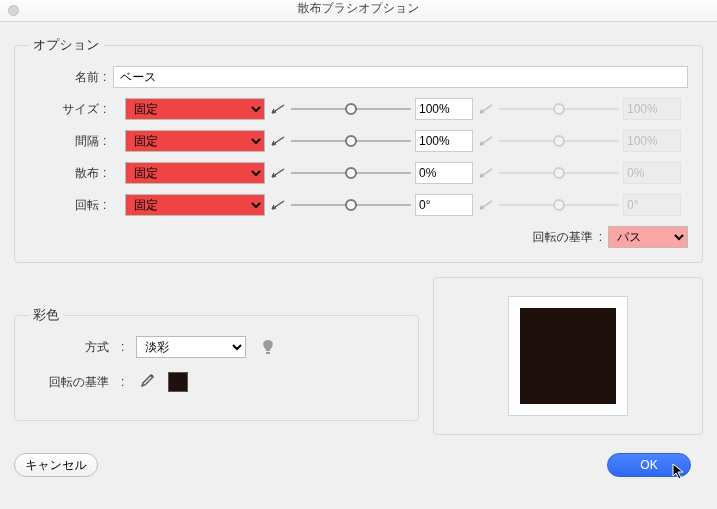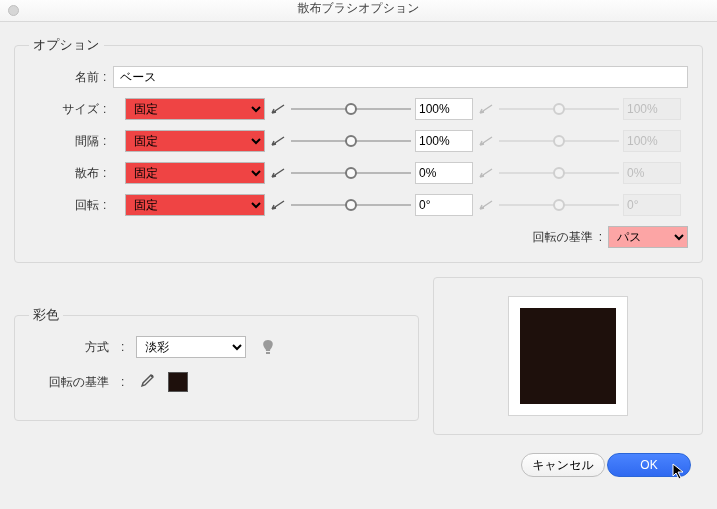--- a/index.html
+++ b/index.html
@@ -177,21 +177,21 @@
     width: 20px; height: 20px;
     display: inline-flex; align-items: center; justify-content: center;
   }
   .key-swatch {
     width: 20px; height: 20px;
     background: #1e100c;
     border: 1px solid #555;
   }
   .button-bar {
     display: flex;
-    justify-content: flex-end;
+    justify-content: space-between;
     gap: 2px;
     padding: 18px 12px 0 0;
   }
   .btn {
     min-width: 84px;
     height: 24px;
     border-radius: 12px;
     border: 1px solid #bfbfbf;
     background: linear-gradient(#fefefe, #f0f0f0);
     font-size: 12px;

